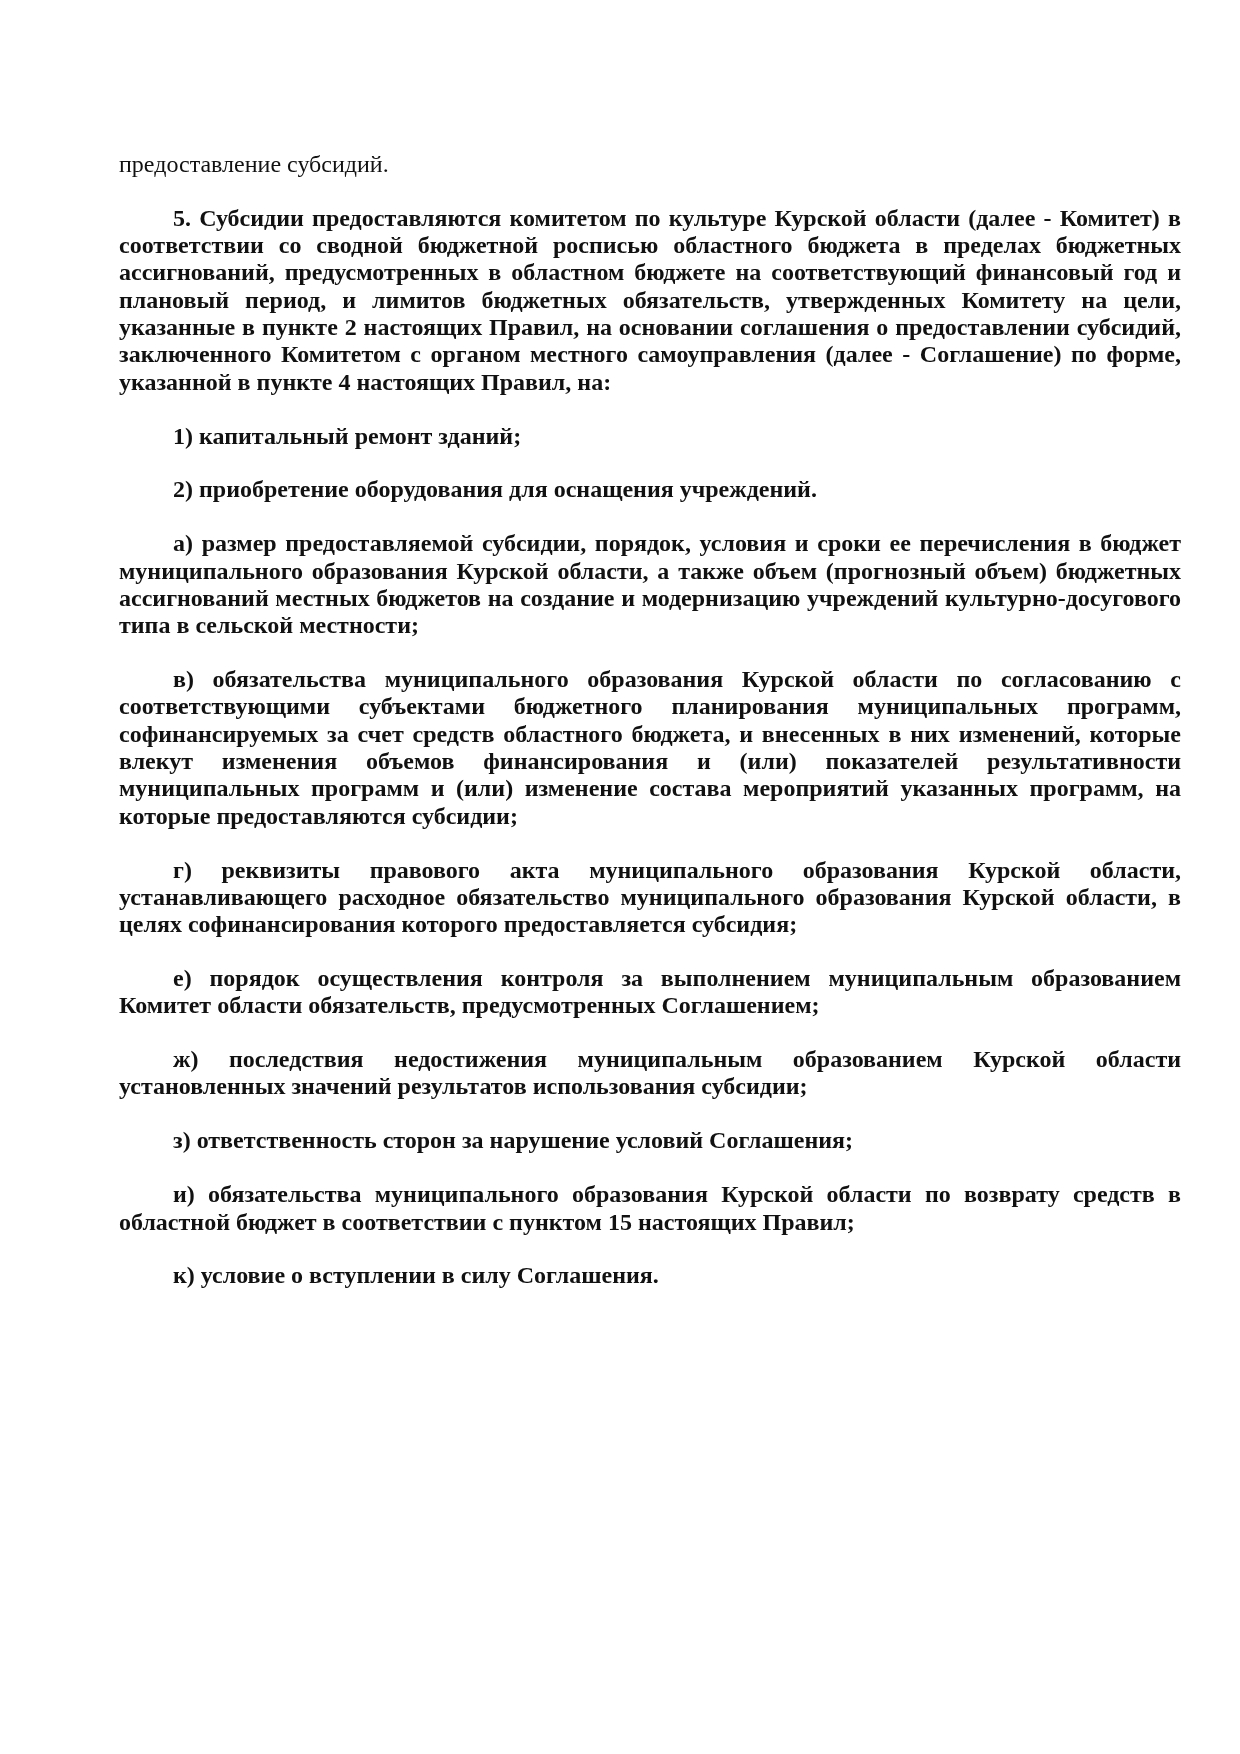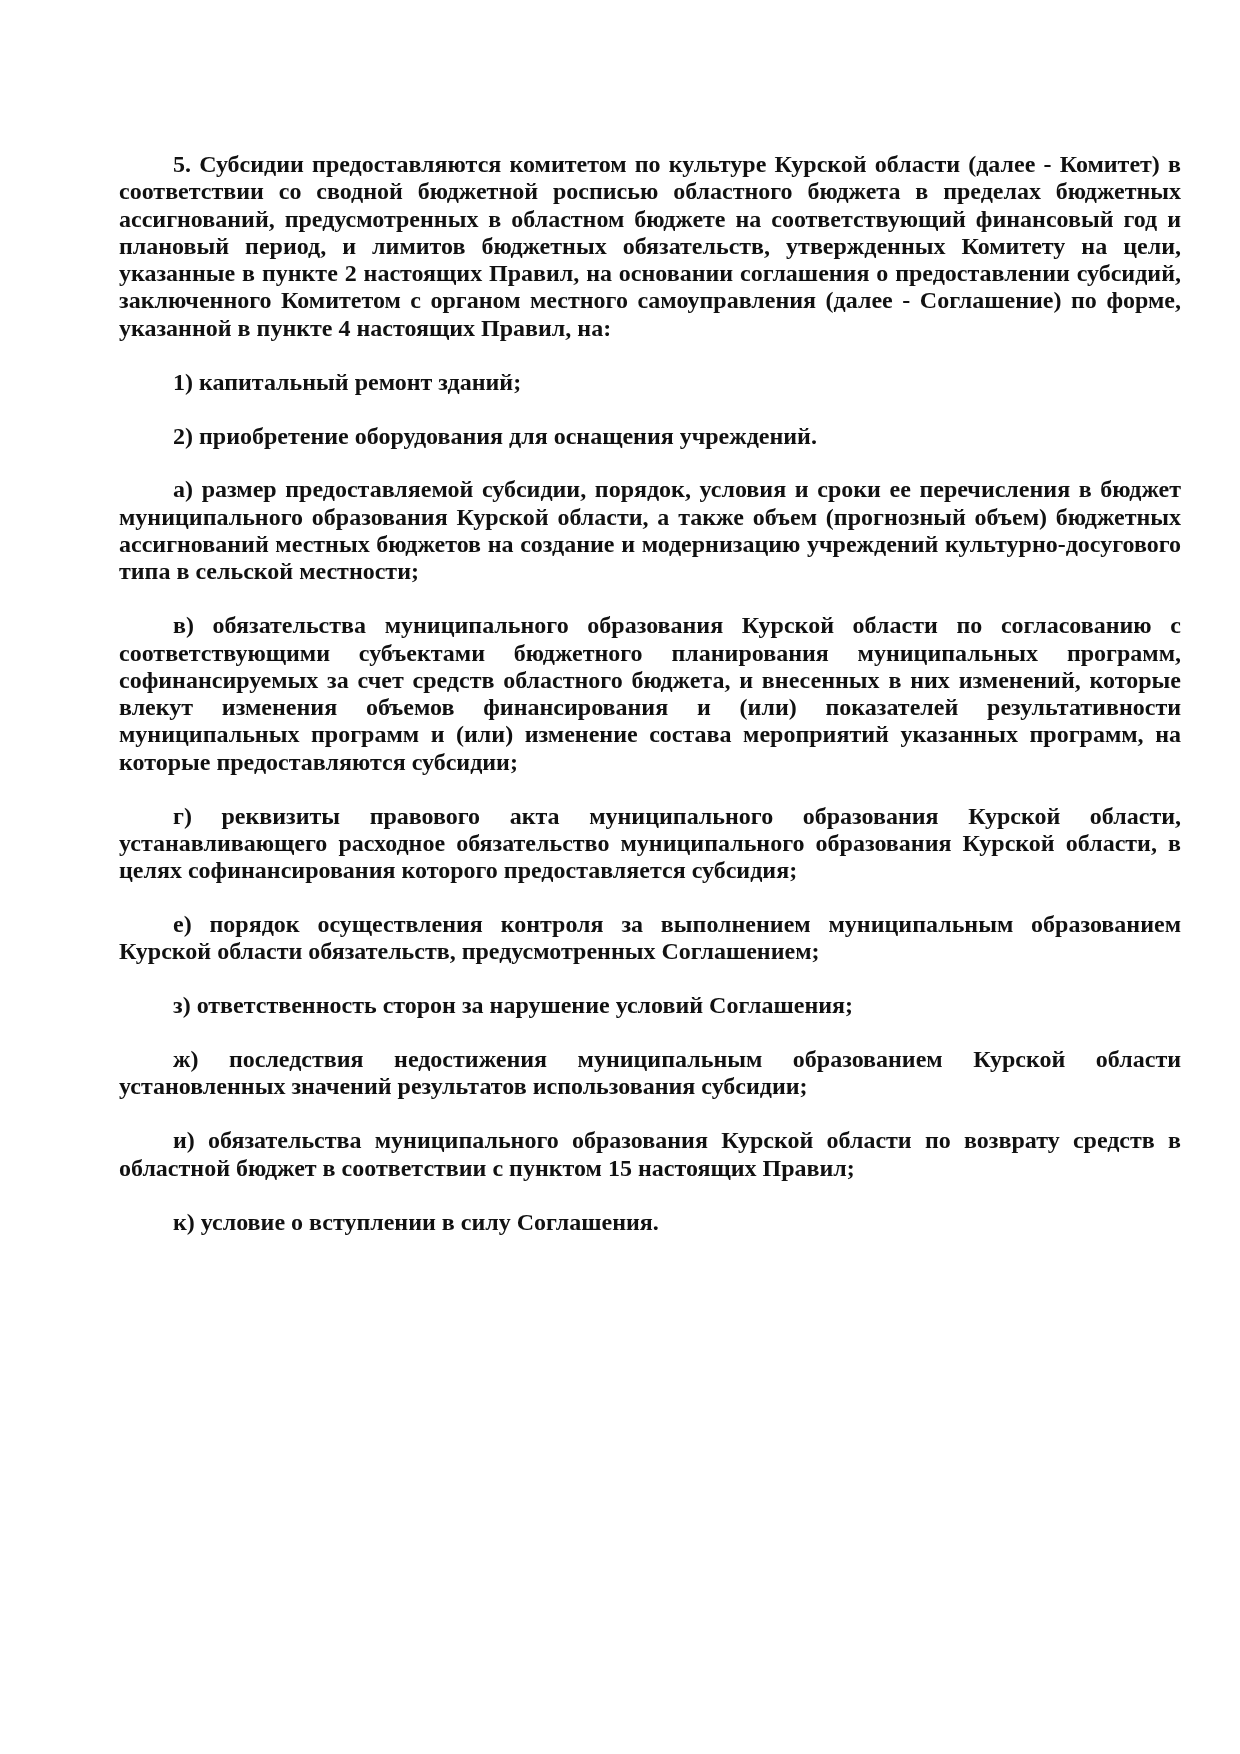--- a/index.html
+++ b/index.html
@@ -30,24 +30,25 @@
     }
     .para.indent {
       text-indent: 54px;
       font-weight: bold;
     }
   </style>
 </head>
 <body>
 
 <div class="page">
+  <p class="para">предоставление субсидий.</p>
   <p class="para indent">5. Субсидии предоставляются комитетом по культуре Курской области (далее - Комитет) в соответствии со сводной бюджетной росписью областного бюджета в пределах бюджетных ассигнований, предусмотренных в областном бюджете на соответствующий финансовый год и плановый период, и лимитов бюджетных обязательств, утвержденных Комитету на цели, указанные в пункте 2 настоящих Правил, на основании соглашения о предоставлении субсидий, заключенного Комитетом с органом местного самоуправления (далее - Соглашение) по форме, указанной в пункте 4 настоящих Правил, на:</p>
   <p class="para indent">1) капитальный ремонт зданий;</p>
   <p class="para indent">2) приобретение оборудования для оснащения учреждений.</p>
   <p class="para indent">а) размер предоставляемой субсидии, порядок, условия и сроки ее перечисления в бюджет муниципального образования Курской области, а также объем (прогнозный объем) бюджетных ассигнований местных бюджетов на создание и модернизацию учреждений культурно-досугового типа в сельской местности;</p>
   <p class="para indent">в) обязательства муниципального образования Курской области по согласованию с соответствующими субъектами бюджетного планирования муниципальных программ, софинансируемых за счет средств областного бюджета, и внесенных в них изменений, которые влекут изменения объемов финансирования и (или) показателей результативности муниципальных программ и (или) изменение состава мероприятий указанных программ, на которые предоставляются субсидии;</p>
   <p class="para indent">г) реквизиты правового акта муниципального образования Курской области, устанавливающего расходное обязательство муниципального образования Курской области, в целях софинансирования которого предоставляется субсидия;</p>
-  <p class="para indent">е) порядок осуществления контроля за выполнением муниципальным образованием Курской области обязательств, предусмотренных Соглашением;</p>
+  <p class="para indent">е) порядок осуществления контроля за выполнением муниципальным образованием Комитет области обязательств, предусмотренных Соглашением;</p>
+  <p class="para indent">ж) последствия недостижения муниципальным образованием Курской области установленных значений результатов использования субсидии;</p>
   <p class="para indent">з) ответственность сторон за нарушение условий Соглашения;</p>
-  <p class="para indent">ж) последствия недостижения муниципальным образованием Курской области установленных значений результатов использования субсидии;</p>
   <p class="para indent">и) обязательства муниципального образования Курской области по возврату средств в областной бюджет в соответствии с пунктом 15 настоящих Правил;</p>
   <p class="para indent">к) условие о вступлении в силу Соглашения.</p>
 </div>
 
 </body></html>

